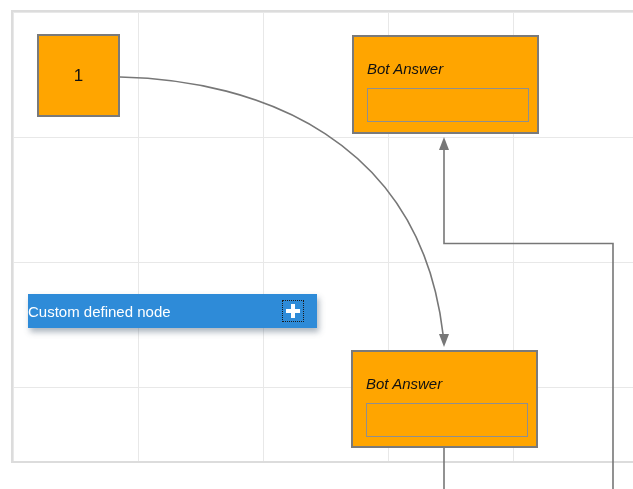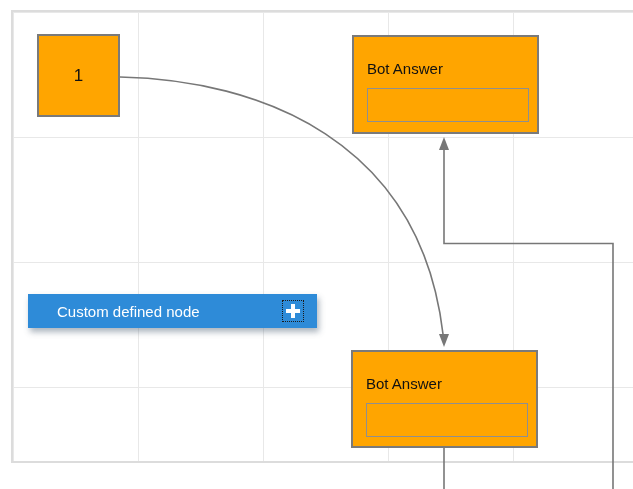--- a/index.html
+++ b/index.html
@@ -59,40 +59,40 @@
     display: flex; align-items: center; justify-content: center;
     font-size: 17px;
   }
   .node-bot-top    { left: 352px; top: 35px;  width: 187px; height: 99px; }
   .node-bot-bottom { left: 351px; top: 350px; width: 187px; height: 98px; }
   .bot-title {
     position: absolute;
     left: 13px; top: 23px;
     font-size: 15px;
     white-space: nowrap;
+    font-style: italic;
   }
   .bot-input {
     position: absolute;
     left: 13px; top: 51px;
     width: 162px; height: 34px;
     border: 1px solid var(--inner-border);
     background: transparent;
   }
 
   .custom-bar {
     position: absolute;
     left: 28px; top: 294px;
     width: 289px; height: 34px;
     background: var(--accent);
     box-shadow: 2px 4px 6px rgba(70, 90, 110, 0.45);
     display: flex; align-items: center;
     z-index: 3;
   }
   .custom-label {
-    margin-left: 29px;
     color: var(--accent-text);
     font-size: 15px;
     white-space: nowrap;
   }
   .plus-box {
     position: absolute;
     right: 13px; top: 6px;
     width: 22px; height: 22px;
     border: 1px dotted #1b1b1b;
   }

